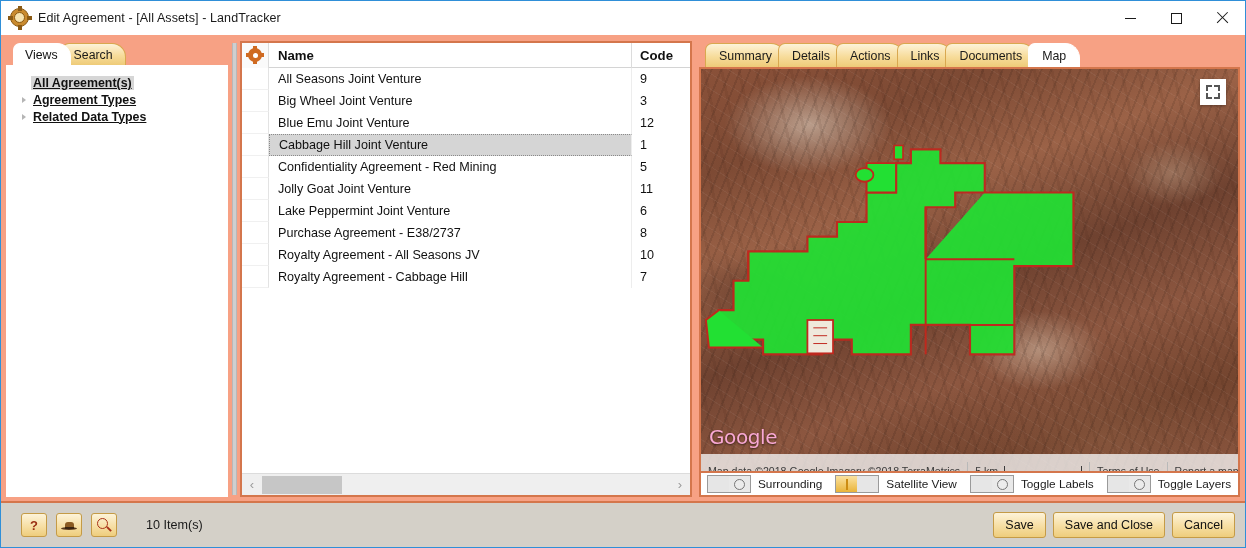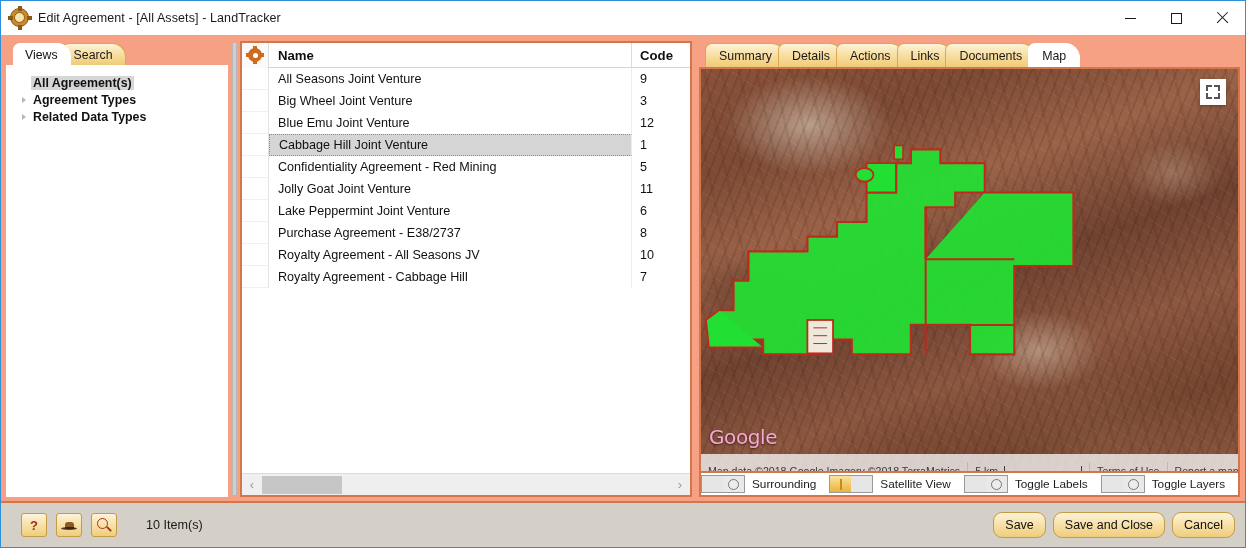--- a/index.html
+++ b/index.html
@@ -148,21 +148,21 @@
   .tree-arrow {
     width: 14px; flex: 0 0 14px;
     display: flex; align-items: center; justify-content: center;
   }
   .tree-arrow .tri {
     width: 0; height: 0;
     border-left: 4.5px solid #b5b5b5;
     border-top: 3.8px solid transparent;
     border-bottom: 3.8px solid transparent;
   }
-  .tree-label { padding: 0 2px; }
+  .tree-label { padding: 0 2px; text-decoration: underline; }
   .tree-row.selected .tree-label { background: #d6d6d6; }
 
   
   .splitter {
     width: 12px;
     flex: 0 0 12px;
     display: flex; align-items: stretch; justify-content: center;
     padding: 2px 0;
   }
   .splitter .bar {
@@ -399,20 +399,21 @@
     margin-left: 6px;
     position: relative;
     top: -2px;
   }
   .maptoolbar {
     height: 24px;
     flex: 0 0 24px;
     background: #ffffff;
     display: flex;
     align-items: center;
+    padding-left: 6px;
     gap: 0;
     border: 2px solid #d4764c;
     border-top: none;
     overflow: hidden;
   }
   .toggle-group {
     display: flex; align-items: center;
     margin-right: 13px;
   }
   .switch {
@@ -505,21 +506,21 @@
   .bottom-right {
     margin-left: auto;
     display: flex;
     align-items: center;
     gap: 7px;
   }
   .act-btn {
     height: 26px;
     padding: 0 11px;
     border: 1px solid #c59b46;
-    border-radius: 9px;
+    border-radius: 3px;
     background: linear-gradient(to bottom, #fdf3d9 0%, #f7dfa5 52%, #eecd7c 100%);
     font-size: 12.5px;
     color: #111;
     display: flex; align-items: center;
     cursor: default;
     font-family: "Liberation Sans", sans-serif;
   }
 </style>
 </head>
 <body>

